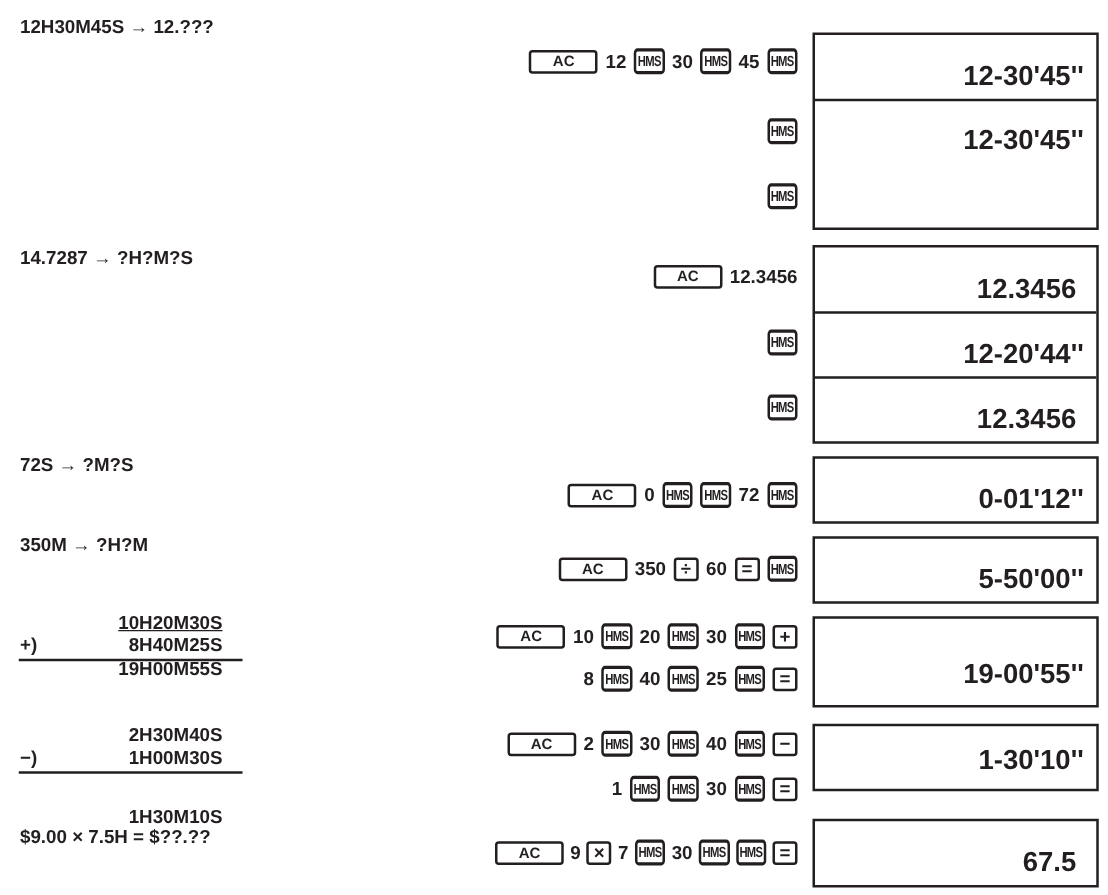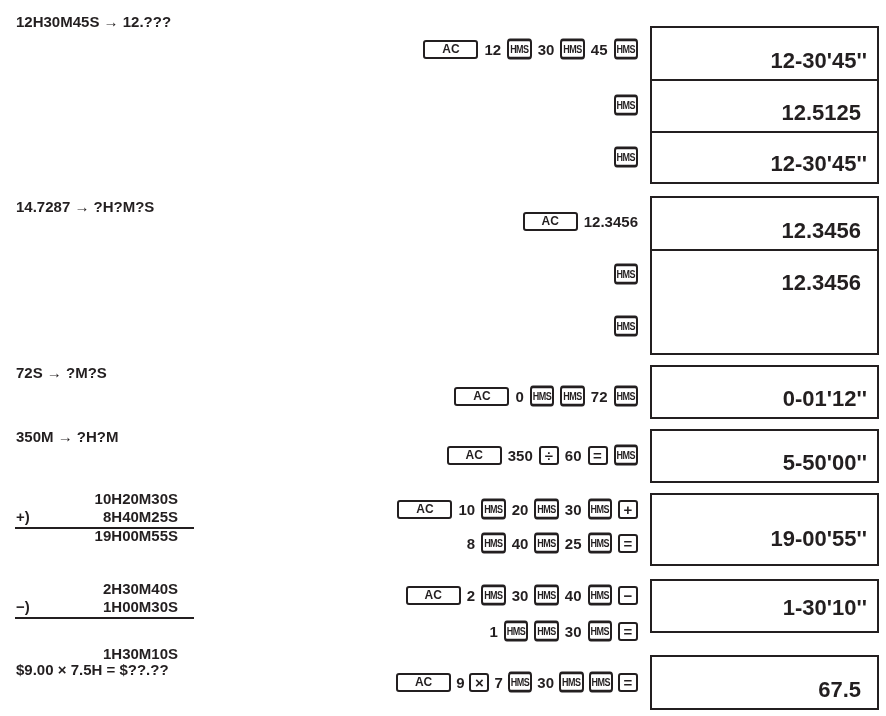--- a/index.html
+++ b/index.html
@@ -41,42 +41,42 @@
 <div class="seq" style="top:94px;">
     <span class="key hms">HMS</span>
   </div>
 <div class="seq" style="top:146px;">
     <span class="key hms">HMS</span>
   </div>
 <div class="box" style="top:26px;height:158px;">
   <div class="cell" style="height:53px;">
       <span class="disp">12-30'45''</span>
     </div>
-  <div class="cell" style="height:52px;">
-      <span class="disp" style="right:16px;">12.5125</span>
-    </div>
   <div class="cell" style="height:49px;">
       <span class="disp">12-30'45''</span>
     </div>
 </div>
 
 <div class="label" style="left:16px;top:198px;">14.7287 → ?H?M?S</div>
 <div class="seq" style="top:210px;">
     <span class="key ac">AC</span>
     <span class="num">12.3456</span>
   </div>
 <div class="seq" style="top:263px;">
     <span class="key hms">HMS</span>
   </div>
 <div class="seq" style="top:315px;">
     <span class="key hms">HMS</span>
   </div>
 <div class="box" style="top:196px;height:159px;">
   <div class="cell" style="height:53px;">
       <span class="disp" style="right:16px;">12.3456</span>
+    </div>
+  <div class="cell" style="height:52px;">
+      <span class="disp">12-20'44''</span>
     </div>
   <div class="cell" style="height:50px;">
       <span class="disp" style="right:16px;">12.3456</span>
     </div>
 </div>
 
 <div class="label" style="left:16px;top:364px;">72S → ?M?S</div>
 <div class="seq" style="top:385px;">
     <span class="key ac">AC</span>
     <span class="num">0</span>
@@ -96,21 +96,21 @@
     <span class="key op">÷</span>
     <span class="num">60</span>
     <span class="key op">=</span>
     <span class="key hms">HMS</span>
   </div>
 <div class="box" style="top:429px;height:54px;">
   <span class="disp">5-50'00''</span>
 </div>
 
 <div class="stack" style="top:490px;left:0;">
-  <div class="row rt" style="top:0;">10H20M30S</div>
+  <div class="row rt" style="top:0;text-decoration:underline;">10H20M30S</div>
   <div class="row sign" style="top:18px;left:16px;">+)</div>
   <div class="row rt" style="top:18px;">8H40M25S</div>
   <div class="rule" style="top:37px;left:15px;"></div>
   <div class="row rt" style="top:37px;">19H00M55S</div>
 </div>
 <div class="seq" style="top:498px;">
     <span class="key ac">AC</span>
     <span class="num">10</span>
     <span class="key hms">HMS</span>
     <span class="num">20</span>

